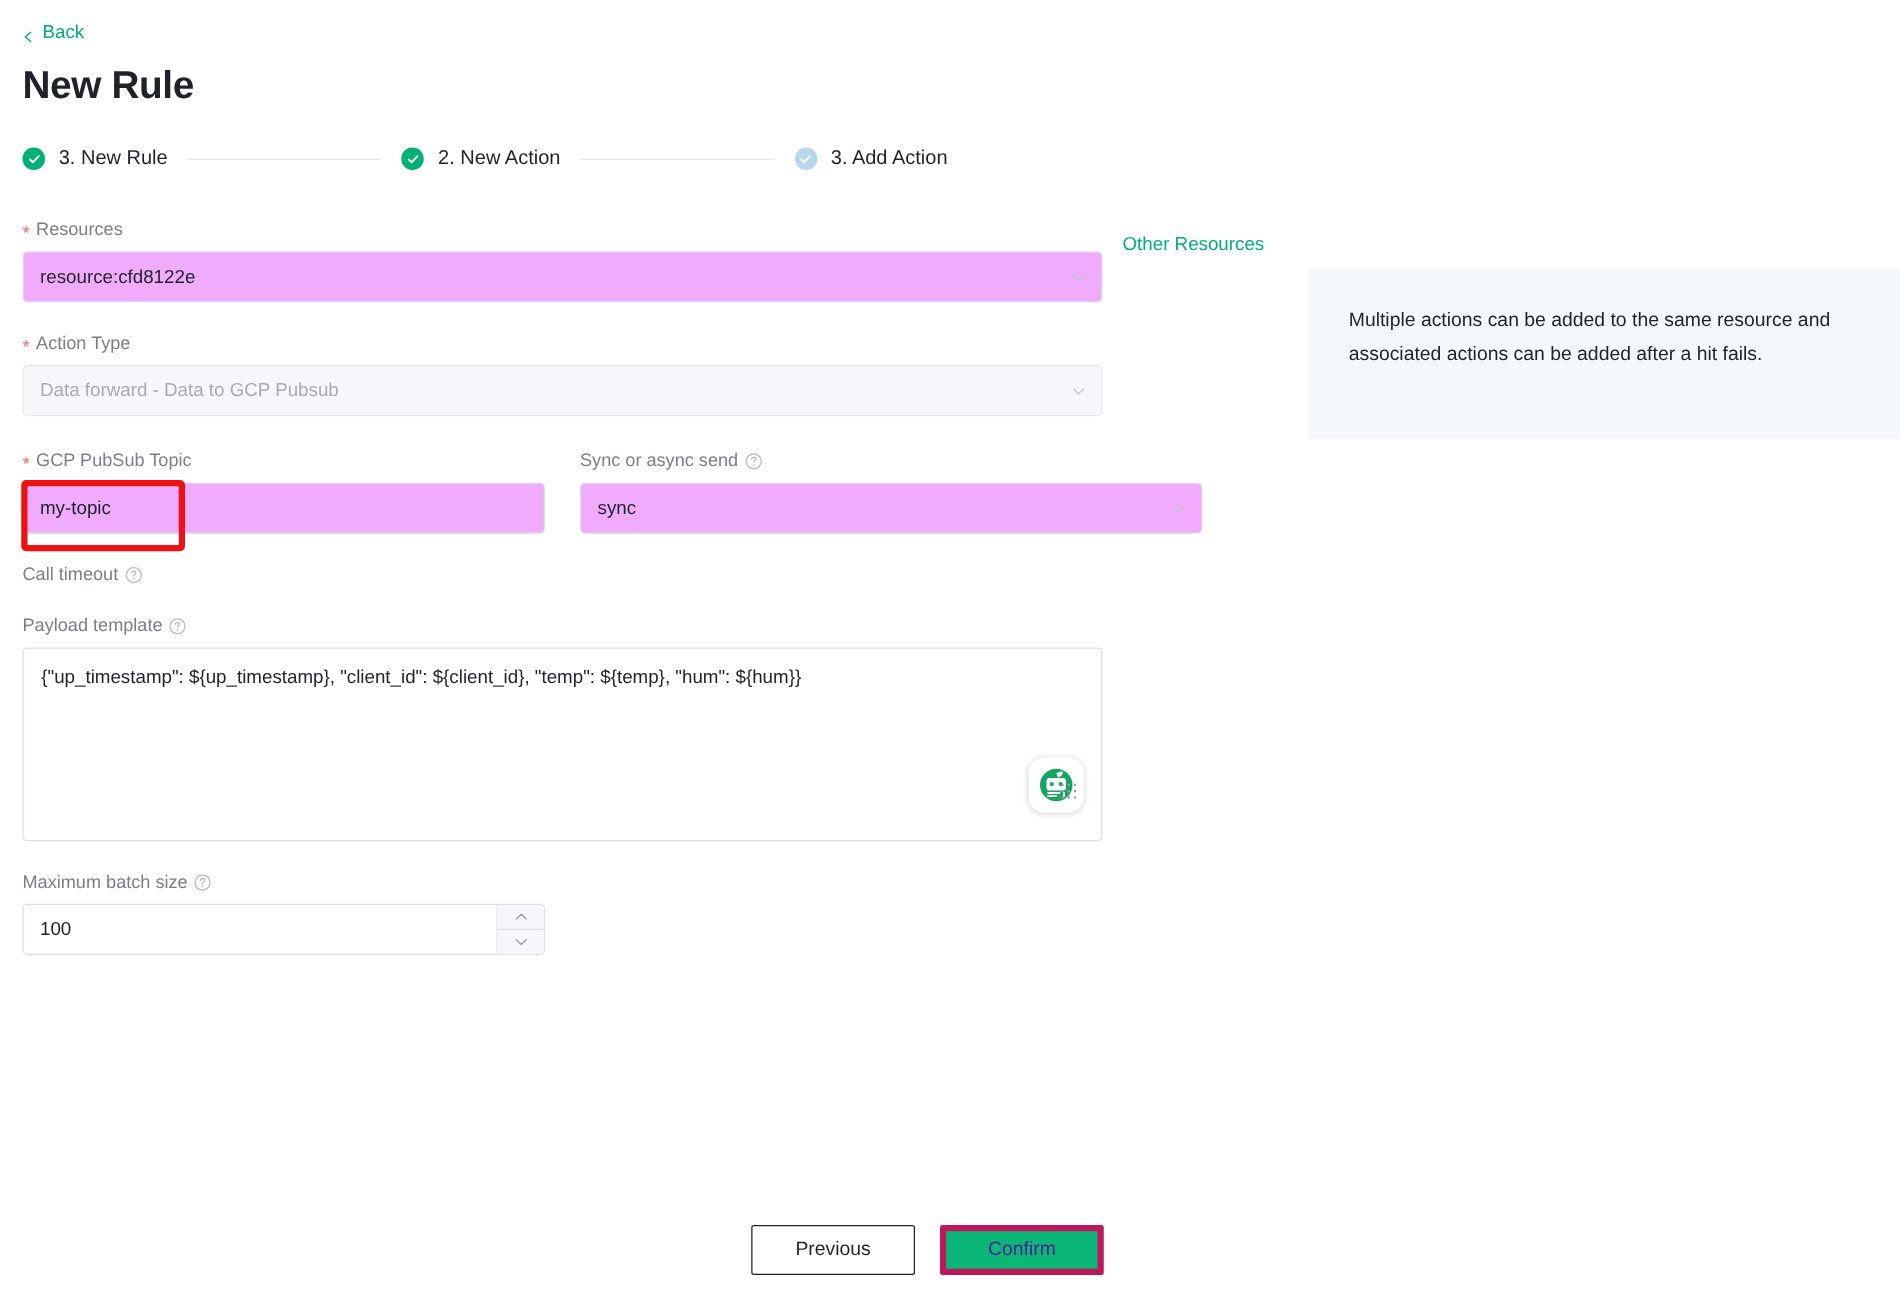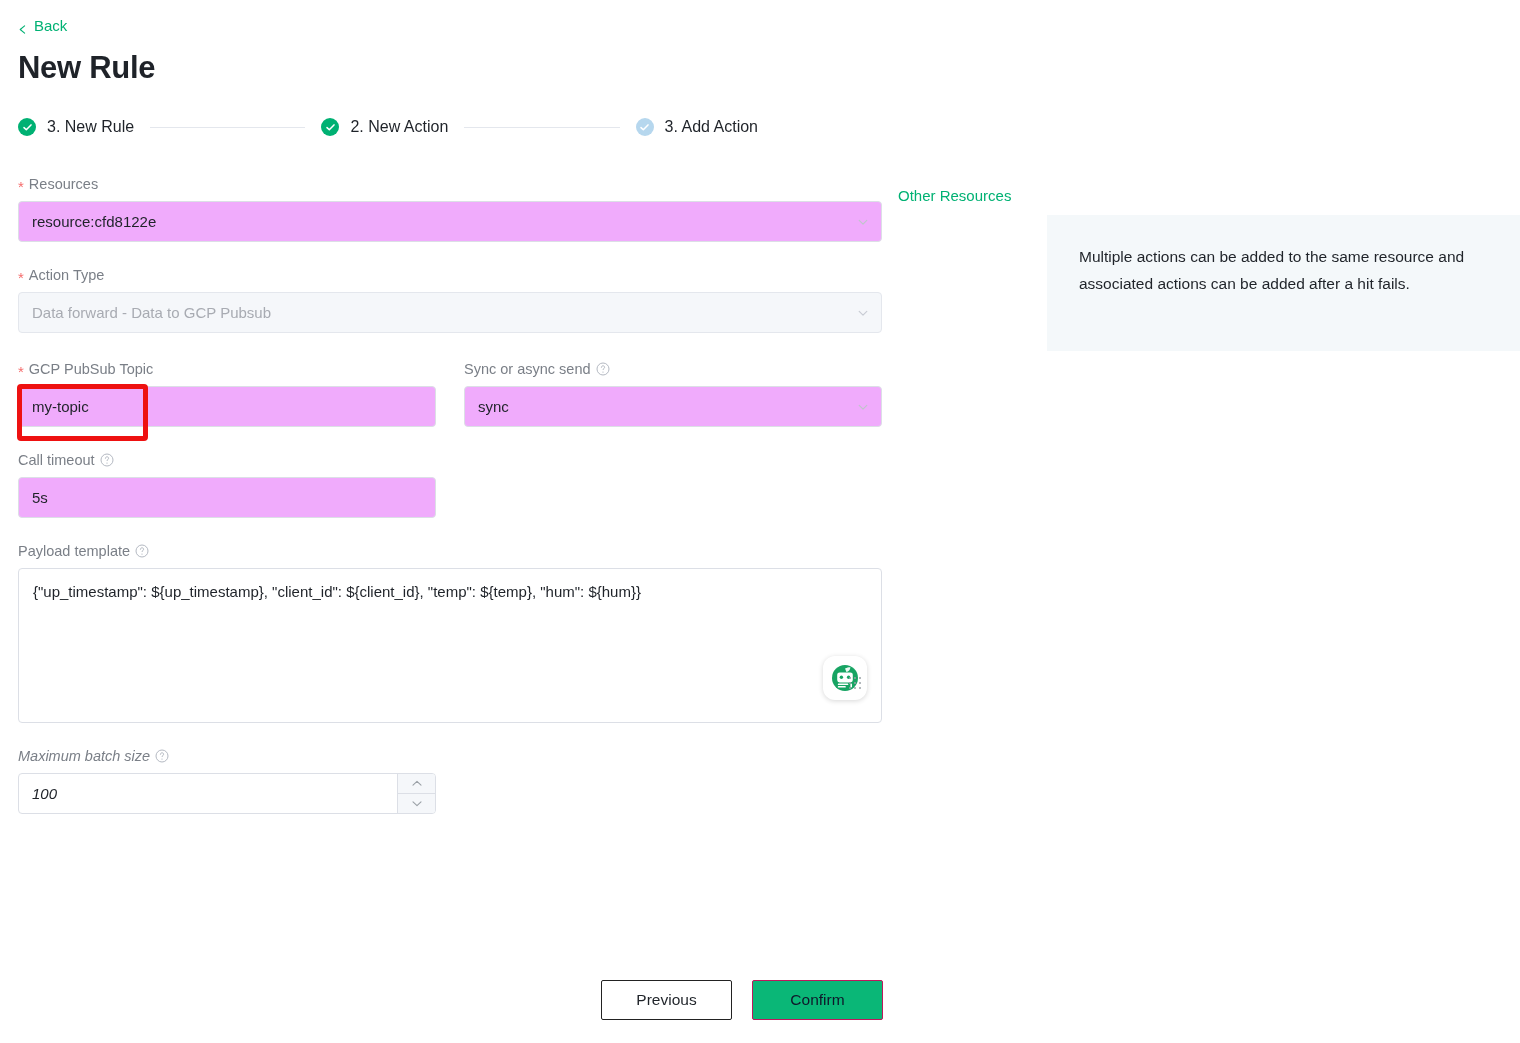--- a/index.html
+++ b/index.html
@@ -111,21 +111,21 @@
     background: #ffffff; box-shadow: 0 1px 5px rgba(0,0,0,0.16);
     display: flex; align-items: center; justify-content: center;
   }
   .bot-badge svg { display: block; }
   .bot-dots { position: absolute; right: 5px; bottom: 10px; width: 14px; height: 14px; }
   .bot-dots i {
     position: absolute; width: 2px; height: 2px; background: #9aa0a6; border-radius: 50%;
   }
 
   
-  .batch-row { display: flex; gap: 12px; margin-bottom: 34px; font-style: italic; }
+  .batch-row { display: flex; gap: 12px; margin-bottom: 34px; }
   .num-input {
     position: relative; width: 418px; height: 41px;
     border: 1px solid #dcdfe6; border-radius: 4px; background: #fff;
     display: flex; align-items: center; padding: 0 46px 0 13px;
     font-size: 15px; color: #1f2329;
   }
   .spinner {
     position: absolute; right: 0; top: 0; width: 38px; height: 39px;
     background: #f5f7fa; border-left: 1px solid #dcdfe6;
     border-radius: 0 3px 3px 0;
@@ -143,21 +143,21 @@
   .footer {
     position: absolute; left: 601px; top: 980px;
     display: flex; gap: 20px;
   }
   .btn {
     height: 40px; border-radius: 2px; font-size: 15.5px;
     display: flex; align-items: center; justify-content: center;
     cursor: pointer; padding: 0 26px;
   }
   .btn-prev { background: #fff; border: 1px solid #222; color: #1f2329; min-width: 131px; }
-  .btn-confirm { background: #0ab777; border: 1px solid #be185d; color: #0f172a; min-width: 131px; }
+  .btn-confirm { background: #0ab777; border: 5px solid #be185d; color: #4c1d95; min-width: 131px; }
 
   
   .info-panel {
     position: absolute; left: 1047px; top: 215px;
     width: 473px; height: 136px;
     background: #f4f8fa;
     padding: 28px 42px 0 32px;
     font-size: 15.5px; line-height: 1.75; color: #1f2329;
   }
 </style>
@@ -256,44 +256,41 @@
         <div class="field-label">
           <span class="label-text">Sync or async send</span>
           <span class="help-icon">
             <svg width="14" height="14" viewBox="0 0 14 14">
                 <circle cx="7" cy="7" r="6" fill="none" stroke="#b4b9c2" stroke-width="1"></circle>
                 <path d="M5.4 5.3 c0-1 .8-1.5 1.6-1.5 .9 0 1.6 .5 1.6 1.4 0 1.2-1.5 1.2-1.5 2.4" fill="none" stroke="#b4b9c2" stroke-width="1" stroke-linecap="round"></path>
                 <circle cx="7" cy="10.1" r="0.65" fill="#b4b9c2"></circle>
               </svg>
           </span>
         </div>
-        <div class="input-box" style="width:418px">
+        <div class="input-box" style="width:498px">
           <span>sync</span>
           <span class="chev-down">
             <svg width="14" height="14" viewBox="0 0 14 14">
                 <path d="M3.2 5.3 L7 9.1 L10.8 5.3" fill="none" stroke="#c0c4cc" stroke-width="1.2" stroke-linecap="round" stroke-linejoin="round"></path>
               </svg>
           </span>
         </div>
       </div>
     </div>
 
     <div class="timeout-row">
       <div class="field-label">
         <span class="label-text">Call timeout</span>
         <span class="help-icon">
           <svg width="14" height="14" viewBox="0 0 14 14">
               <circle cx="7" cy="7" r="6" fill="none" stroke="#b4b9c2" stroke-width="1"></circle>
               <path d="M5.4 5.3 c0-1 .8-1.5 1.6-1.5 .9 0 1.6 .5 1.6 1.4 0 1.2-1.5 1.2-1.5 2.4" fill="none" stroke="#b4b9c2" stroke-width="1" stroke-linecap="round"></path>
               <circle cx="7" cy="10.1" r="0.65" fill="#b4b9c2"></circle>
             </svg>
         </span>
-      </div>
-      <div class="input-box timeout-input">
-        <span>5s</span>
       </div>
     </div>
 
     <div class="payload-row">
       <div class="field-label">
         <span class="label-text">Payload template</span>
         <span class="help-icon">
           <svg width="14" height="14" viewBox="0 0 14 14">
               <circle cx="7" cy="7" r="6" fill="none" stroke="#b4b9c2" stroke-width="1"></circle>
               <path d="M5.4 5.3 c0-1 .8-1.5 1.6-1.5 .9 0 1.6 .5 1.6 1.4 0 1.2-1.5 1.2-1.5 2.4" fill="none" stroke="#b4b9c2" stroke-width="1" stroke-linecap="round"></path>

